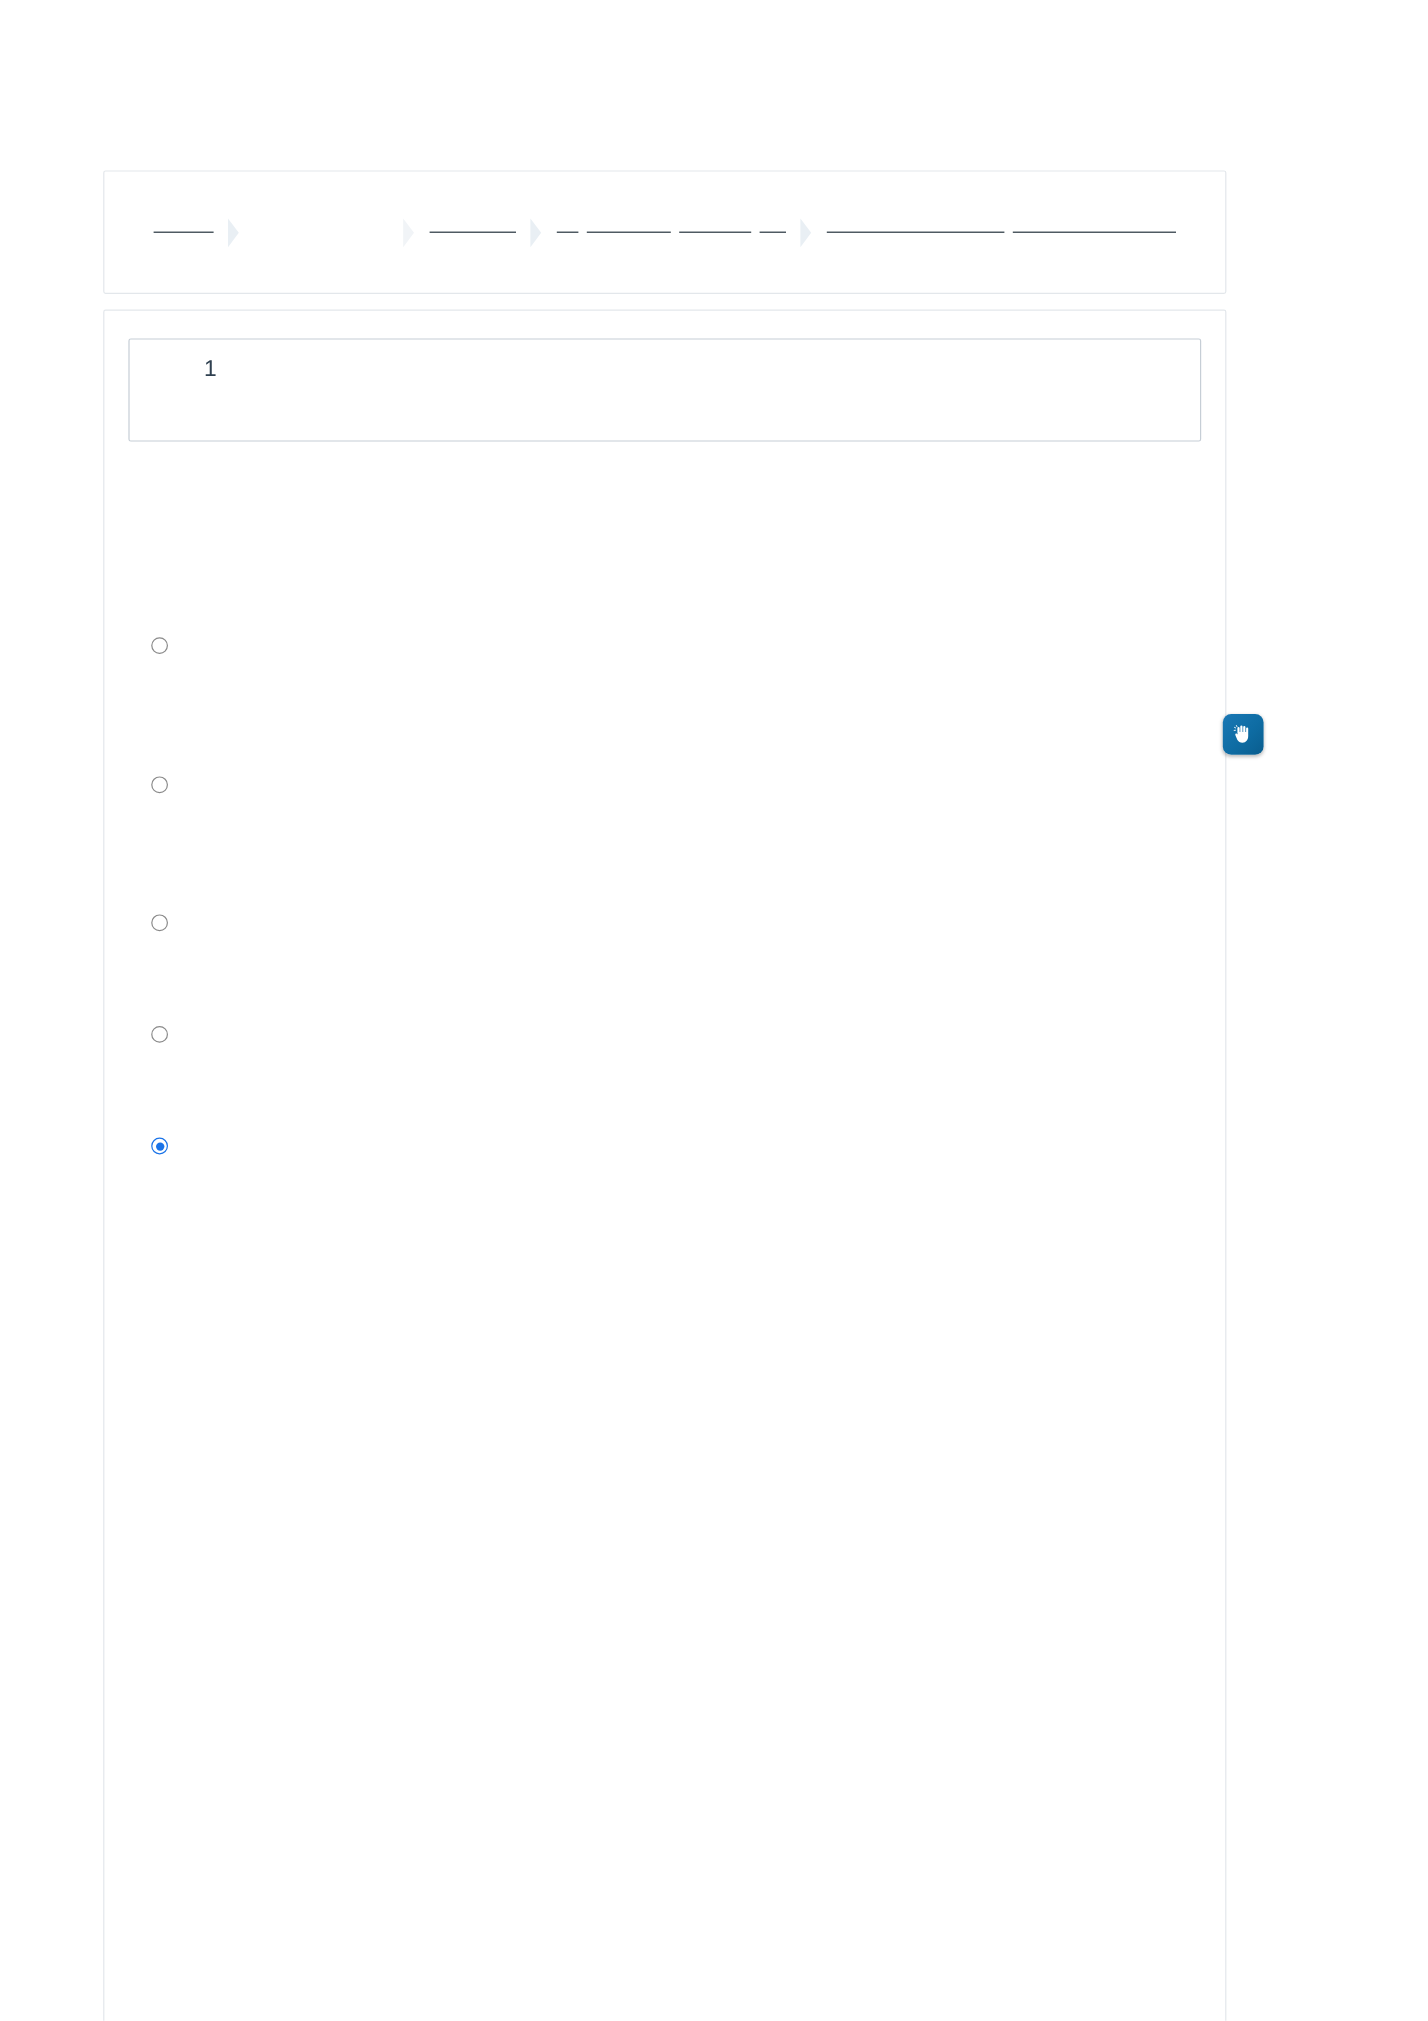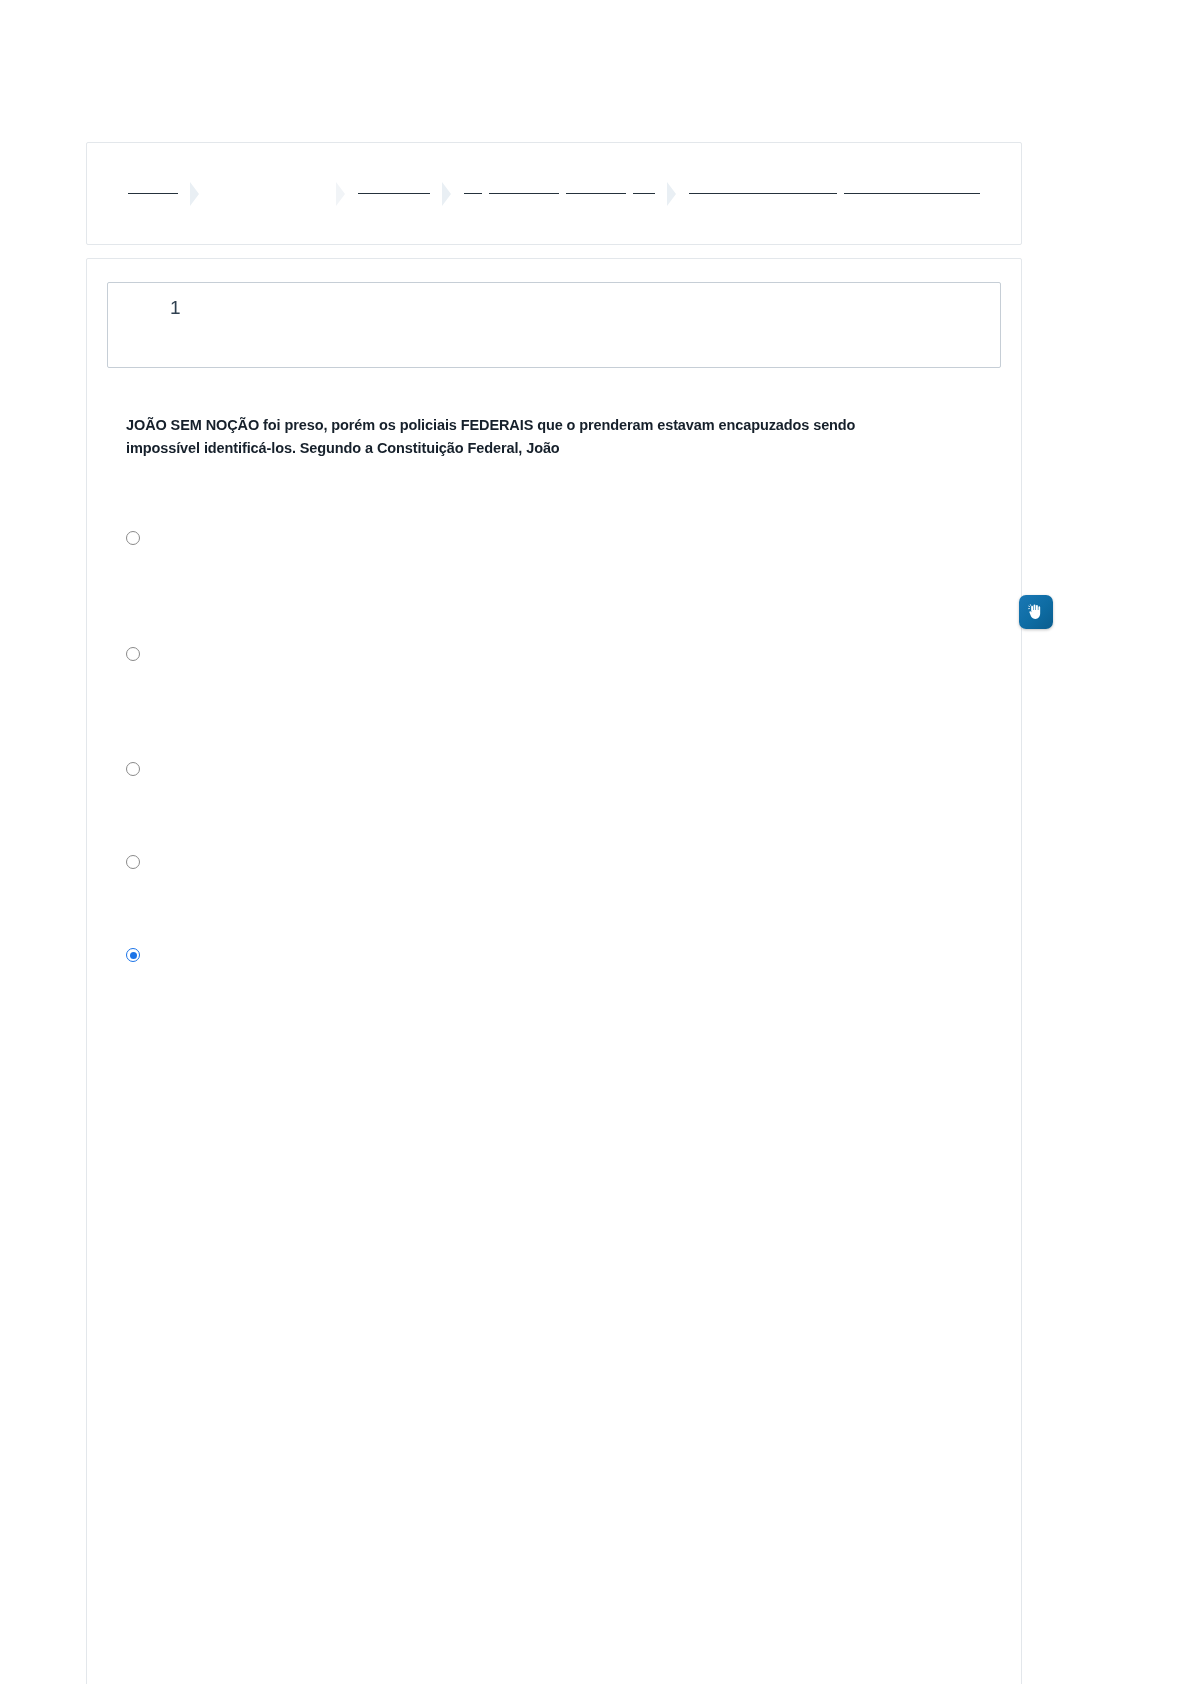--- a/index.html
+++ b/index.html
@@ -228,21 +228,20 @@
 
   </nav>
 </div>
 
 <div class="question-card">
 
   <div class="qnum-box">
     <div class="qnum">1</div>
   </div>
 
-  <div class="q-statement">JOÃO SEM NOÇÃO foi preso, porém os policiais FEDERAIS que o prenderam estavam encapuzados sendo impossível identificá-los. Segundo a Constituição Federal, João</div>
 
   <div class="alternatives">
 
     <div class="alt-row" style="top:0px;position:absolute">
       <span class="radio"></span>
       <span class="alt-text"></span>
     </div>
 
     <div class="alt-row" style="top:116px;position:absolute">
       <span class="radio"></span>

